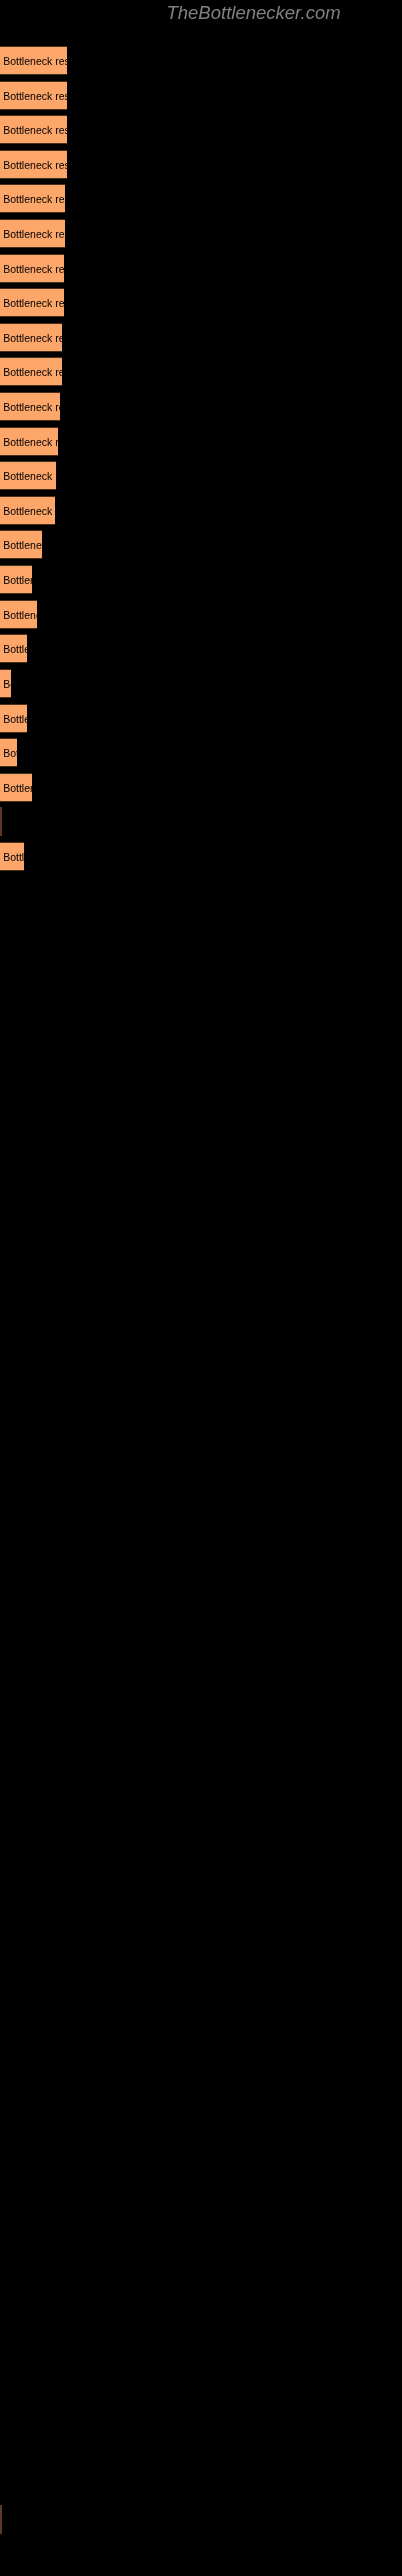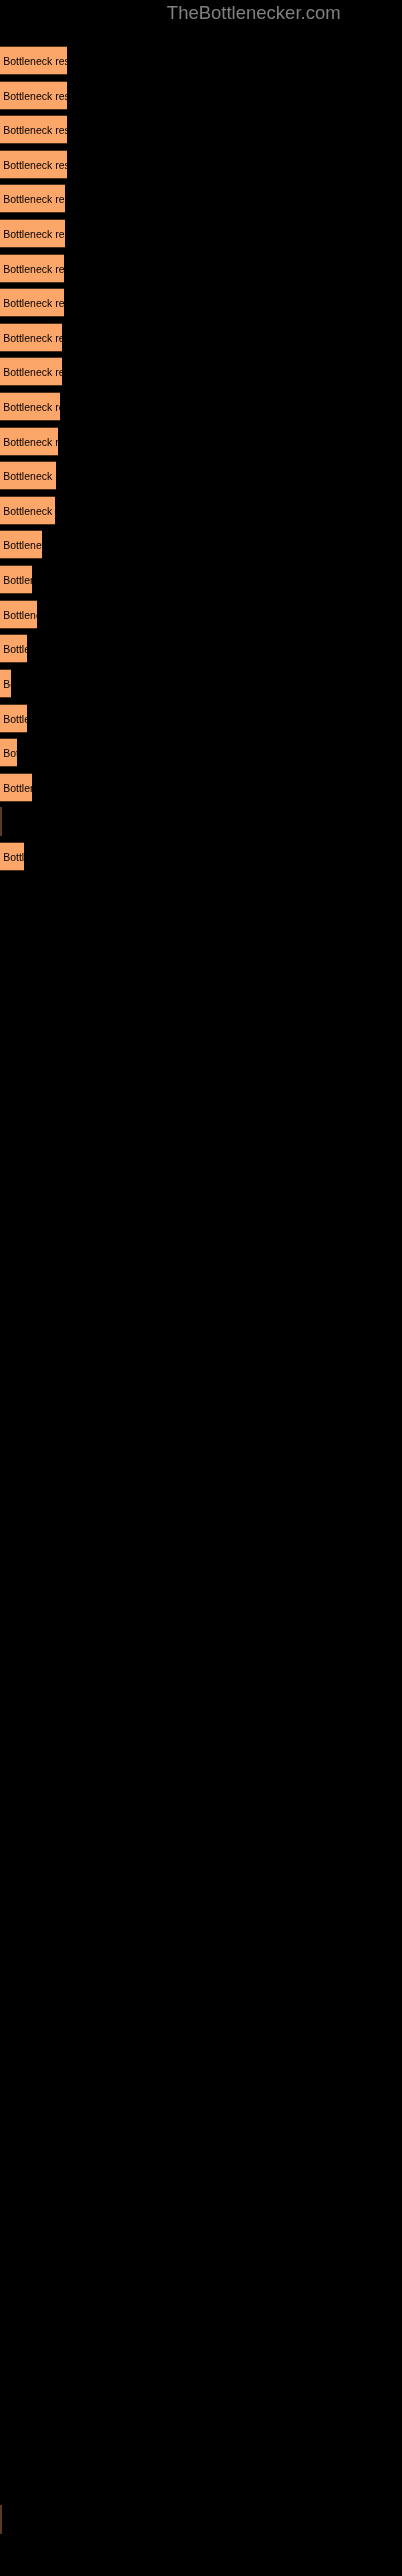--- a/index.html
+++ b/index.html
@@ -14,20 +14,21 @@
     font-family: "Liberation Sans", sans-serif;
     overflow: hidden;
   }
 
   .site-header {
     position: absolute;
     top: 0;
     left: 0;
     width: 347px;
     height: 32px;
+    font-style: italic;
   }
   .site-title {
     position: absolute;
     right: 6.4px;
     top: 1.6px;
     font-size: 18.5px;
     color: #808080;
     letter-spacing: 0px;
     white-space: nowrap;
     font-family: "Liberation Sans", sans-serif;

